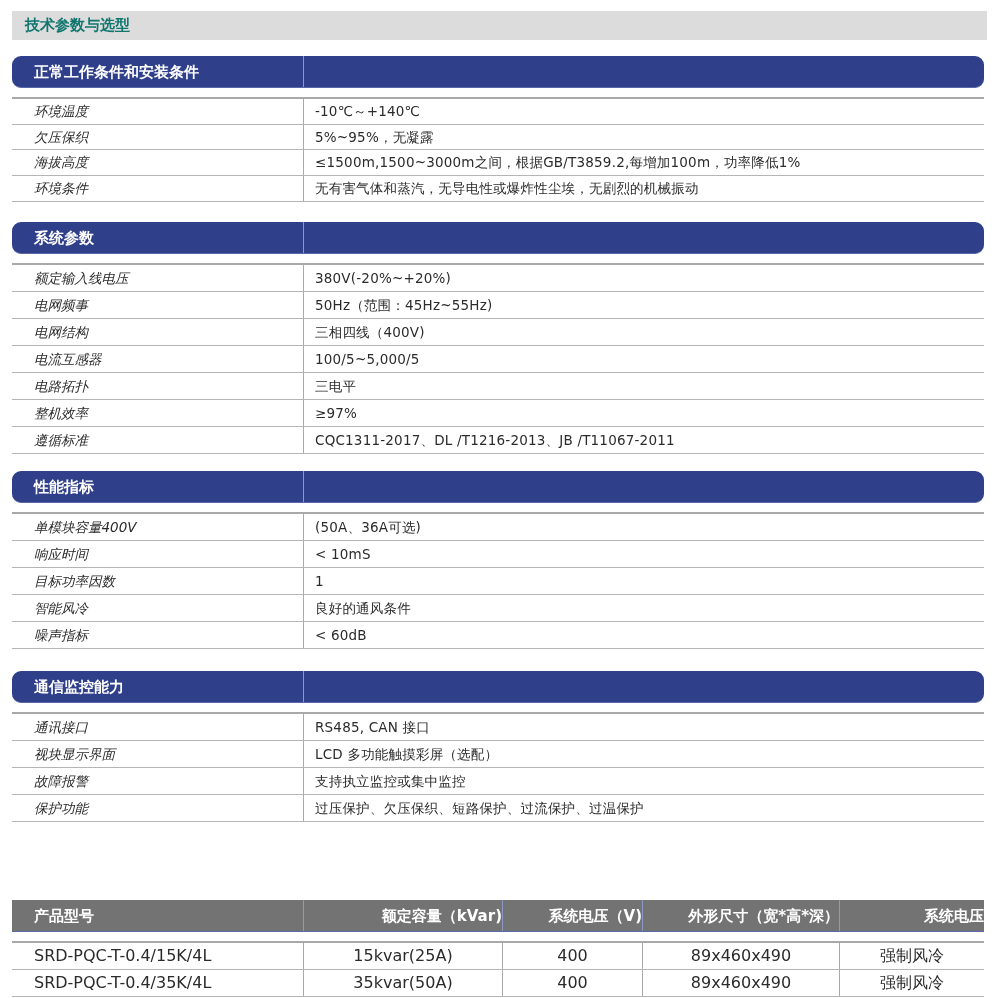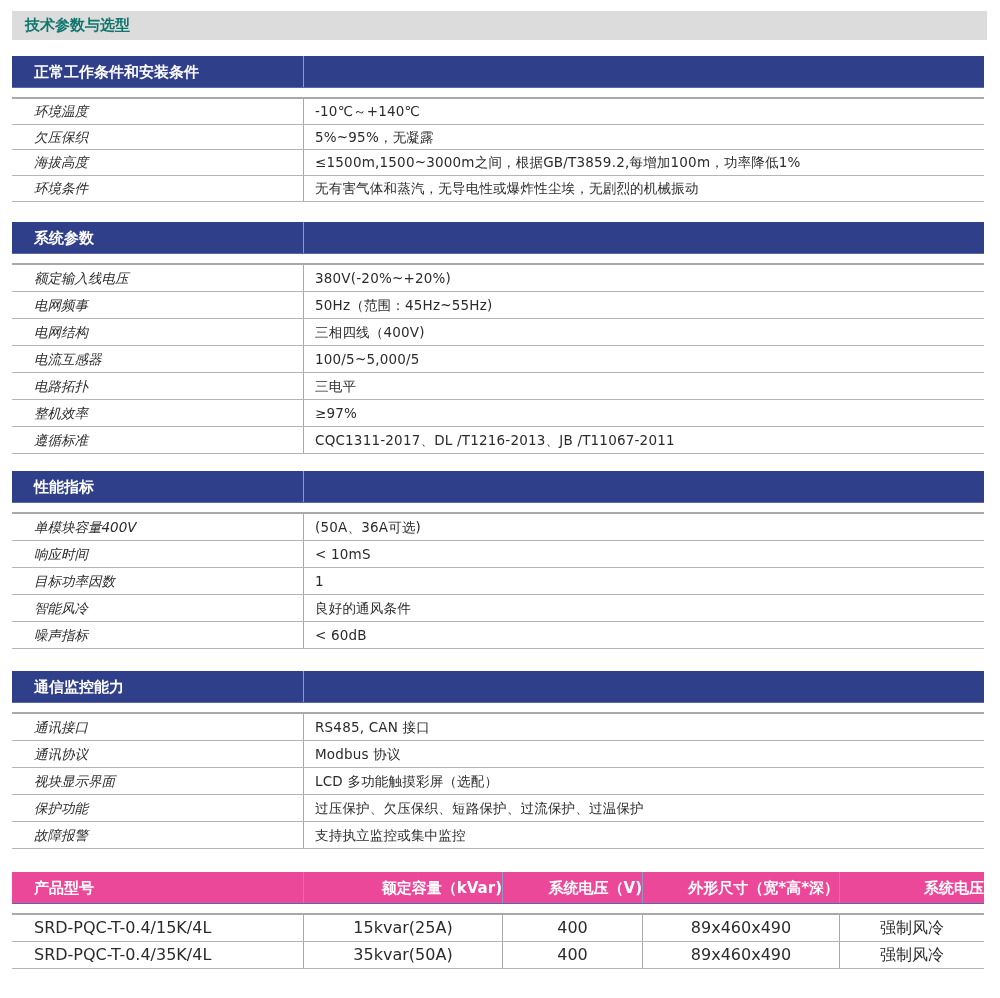--- a/index.html
+++ b/index.html
@@ -10,20 +10,21 @@
       position: absolute; left: 12px; top: 11px; width: 975px; height: 29px;
       background: #dcdcdc; padding-left: 13px;
       font-size: 15px; font-weight: bold; line-height: 29px; color: #0f766e;
     }
 
     .section { position: absolute; left: 12px; width: 972px; }
 
     .sec-header {
       height: 32px; background: #2f3f8a; display: flex;
       border-bottom: 1px solid #5a67a8;
+      border-radius: 9px;
     }
     .sec-header .h-left {
       width: 292px; padding-left: 22px; color: #ffffff; font-weight: bold;
       font-size: 15px; line-height: 32px; border-right: 1px solid #8d97c8;
     }
     .sec-header .h-right { flex: 1; }
 
     .rows { margin-top: 9px; border-top: 2px solid #a9a9a9; }
     .row { display: flex; border-bottom: 1.5px solid #b5b5b5; }
     .row .c-label {
@@ -33,21 +34,21 @@
     .row .c-value {
       flex: 1; padding-left: 11px; font-size: 13.5px; color: #2b2b2b; white-space: nowrap;
       letter-spacing: 0.2px;
     }
 
     .s1 .row { height: 25.7px; line-height: 25px; }
     .s2 .row, .s3 .row, .s4 .row { height: 27px; line-height: 26px; }
 
     
     .ptable { position: absolute; left: 12px; top: 872px; width: 972px; }
-    .ptable .p-head { display: flex; height: 32px; background: #ec4899; border-bottom: 1px solid #5a67a8; }
+    .ptable .p-head { display: flex; height: 32px; background: #737373; border-bottom: 1px solid #5a67a8; margin-top: 28px; }
     .ptable .p-head div {
       color: #ffffff; font-weight: bold; font-size: 15px; line-height: 32px;
       border-right: 1px solid #8d97c8; text-align: right; white-space: nowrap;
     }
     .ptable .p-head div:last-child { border-right: none; }
     .ptable .p-head .col0 { text-align: left; padding-left: 22px; }
     .ptable .p-rows { margin-top: 9px; border-top: 2px solid #a9a9a9; }
     .ptable .p-row { display: flex; height: 27px; line-height: 26px; border-bottom: 1.5px solid #b5b5b5; }
     .ptable .p-row div {
       font-size: 16px; color: #2b2b2b; text-align: center; white-space: nowrap;
@@ -162,34 +163,30 @@
   <div class="sec-header">
     <div class="h-left">通信监控能力</div>
     <div class="h-right"></div>
   </div>
   <div class="rows">
     <div class="row">
       <div class="c-label">通讯接口</div>
       <div class="c-value">RS485, CAN 接口</div>
     </div>
     <div class="row">
-      <div class="c-label">通讯协议</div>
-      <div class="c-value">Modbus 协议</div>
-    </div>
-    <div class="row">
       <div class="c-label">视块显示界面</div>
       <div class="c-value">LCD 多功能触摸彩屏（选配）</div>
     </div>
     <div class="row">
+      <div class="c-label">故障报警</div>
+      <div class="c-value">支持执立监控或集中监控</div>
+    </div>
+    <div class="row">
       <div class="c-label">保护功能</div>
       <div class="c-value">过压保护、欠压保织、短路保护、过流保护、过温保护</div>
-    </div>
-    <div class="row">
-      <div class="c-label">故障报警</div>
-      <div class="c-value">支持执立监控或集中监控</div>
     </div>
   </div>
 </div>
 
 <div class="ptable">
   <div class="p-head">
     <div class="col0">产品型号</div>
     <div class="col1">额定容量（kVar)</div>
     <div class="col2">系统电压（V)</div>
     <div class="col3">外形尺寸（宽*高*深）</div>

